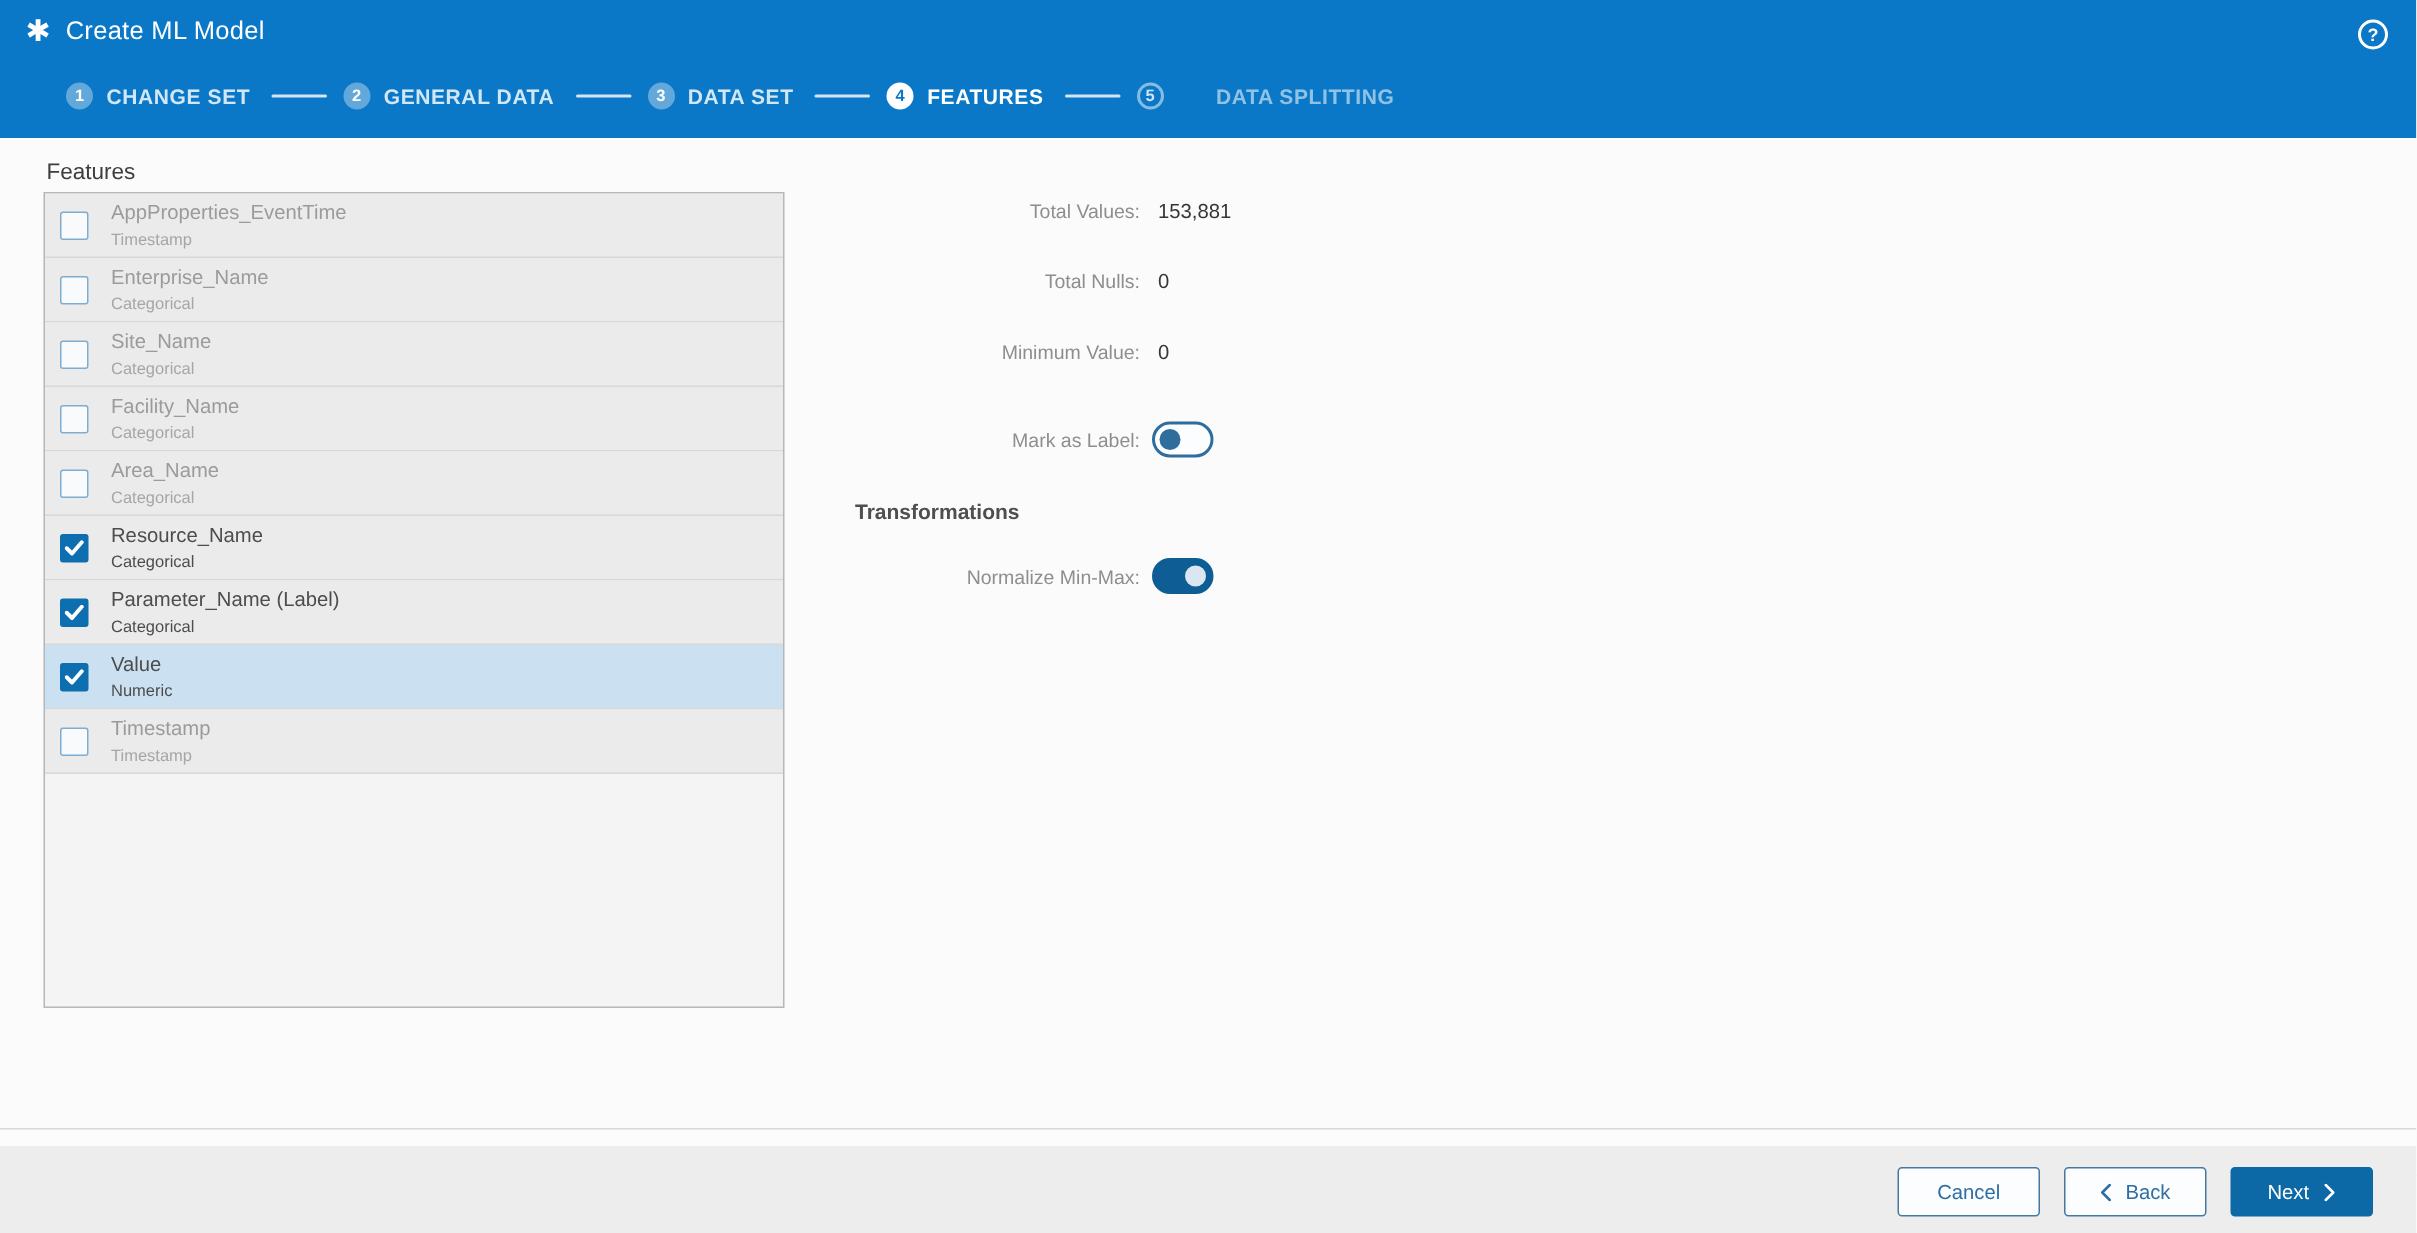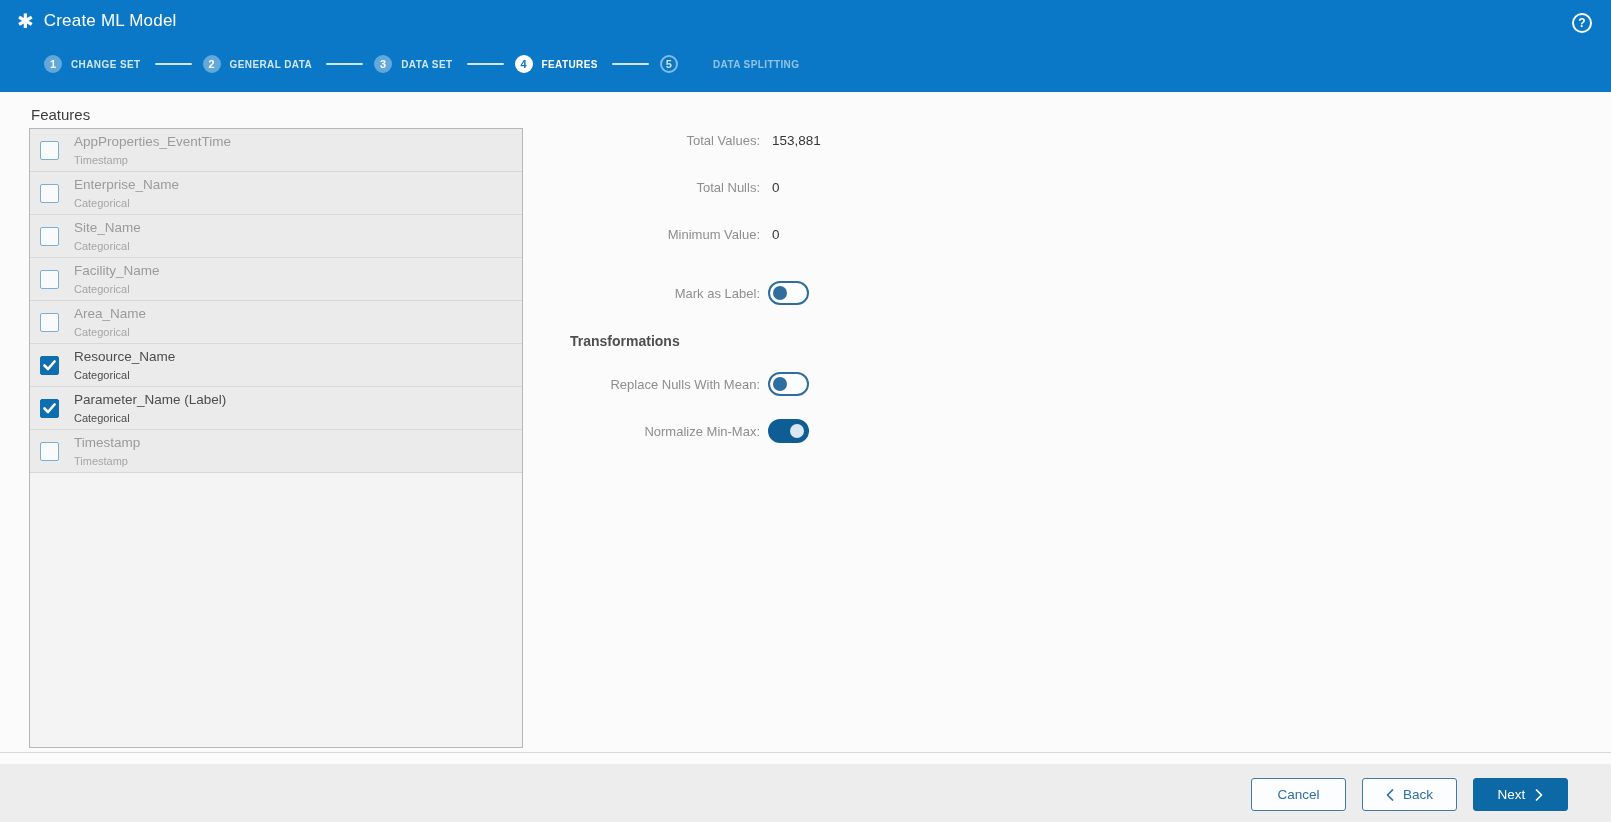--- a/index.html
+++ b/index.html
@@ -30,32 +30,32 @@
   .step { display: flex; align-items: center; cursor: pointer; }
   .step + .step::before {
     content: ""; display: block; width: 37px; height: 2px; border-radius: 1px;
     background: rgba(255,255,255,0.82); margin: 0 11px 0 14px;
   }
   .step-circle {
     width: 18px; height: 18px; border-radius: 50%; flex: none;
     display: flex; align-items: center; justify-content: center;
     font-size: 11px; font-weight: 700;
   }
-  .step-label { margin-left: 9px; font-size: 10px; font-weight: 600; letter-spacing: .4px; white-space: nowrap; }
+  .step-label { margin-left: 9px; font-size: 14px; font-weight: 600; letter-spacing: .4px; white-space: nowrap; }
   .step.done .step-circle { background: rgba(255,255,255,0.36); color: #fff; }
   .step.done .step-label { color: #d2e7f6; }
   .step.active .step-circle { background: #fff; color: #0a78c6; }
   .step.active .step-label { color: #fff; font-weight: 700; }
   .step.upcoming .step-circle { background: transparent; border: 2px solid rgba(255,255,255,0.5); color: rgba(255,255,255,0.8); }
   .step.upcoming .step-label { color: rgba(255,255,255,0.55); margin-left: 35px; }
 
   
   .features-heading { position: absolute; left: 31px; top: 106px; font-size: 15px; color: #3d3d3d; }
   .features-list {
-    position: absolute; left: 29px; top: 128px; width: 494px; height: 620px;
+    position: absolute; left: 29px; top: 128px; width: 494px; height: 544px;
     background: #f4f4f4; border: 1px solid #b7b7b7; overflow: hidden;
   }
   .feature-row {
     height: 43px; display: flex; align-items: center; padding-left: 10px;
     background: #ebebeb; border-bottom: 1px solid #d8d8d8; cursor: pointer;
   }
   .feature-row.selected { background: #cbe0f1; }
   .checkbox {
     width: 19px; height: 19px; flex: none; border-radius: 2px;
     border: 1px solid #7fadd2; background: #f9fafb; margin-right: 15px;
@@ -96,21 +96,21 @@
   .comments-bar {
     position: absolute; left: 0; top: 732px; width: 100%; height: 32px;
     background: #fcfcfc; border-top: 1px solid #d8d8d8; border-bottom: 1px solid #c9c9c9;
     display: flex; align-items: center; padding: 0 16px 0 37px; margin-top: 20px;
   }
   .comments-label { font-size: 13px; color: #4f4f4f; }
   .collapse-btn { margin-left: auto; cursor: pointer; display: flex; align-items: center; }
 
   
   .footer { position: absolute; left: 0; top: 764px; width: 100%; height: 58px; background: #ededed; }
-  .footer-buttons { position: absolute; right: 43px; top: 14px; display: flex; gap: 16px; }
+  .footer-buttons { position: absolute; right: 29px; top: 14px; display: flex; gap: 16px; }
   .btn {
     height: 33px; border-radius: 3px; font-family: "Liberation Sans", sans-serif;
     font-size: 13.5px; display: flex; align-items: center; justify-content: center;
     cursor: pointer; padding: 0 14px;
   }
   .btn-outline { min-width: 95px; background: #fcfdfe; border: 1px solid #46799f; color: #2d6ea5; }
   .btn-primary { min-width: 95px; background: #0d68a6; border: 1px solid #0d68a6; color: #fff; }
   .btn svg { flex: none; }
   .btn .gap-l { margin-left: 9px; }
   .btn .gap-r { margin-right: 10px; }
@@ -227,20 +227,31 @@
           <svg width="13" height="11" viewBox="0 0 13 11">
             <path d="M1.5 5.5 L5 9 L11.5 1.5" fill="none" stroke="#ffffff" stroke-width="2.6" stroke-linecap="round" stroke-linejoin="round"></path>
           </svg>
         </span>
         <span class="feature-texts">
           <span class="feature-name">Parameter_Name (Label)</span>
           <span class="feature-type">Categorical</span>
         </span>
       </div>
 
+      <div class="feature-row checked selected">
+        <span class="checkbox">
+          <svg width="13" height="11" viewBox="0 0 13 11">
+            <path d="M1.5 5.5 L5 9 L11.5 1.5" fill="none" stroke="#ffffff" stroke-width="2.6" stroke-linecap="round" stroke-linejoin="round"></path>
+          </svg>
+        </span>
+        <span class="feature-texts">
+          <span class="feature-name">Value</span>
+          <span class="feature-type">Numeric</span>
+        </span>
+      </div>
 
       <div class="feature-row">
         <span class="checkbox">
           
         </span>
         <span class="feature-texts">
           <span class="feature-name">Timestamp</span>
           <span class="feature-type">Timestamp</span>
         </span>
       </div>
@@ -271,26 +282,20 @@
       <span class="detail-label">Mark as Label:</span>
       <span class="toggle">
           <span class="knob"></span>
         </span>
     </div>
 
     <h3 class="transform-heading">Transformations</h3>
 
     <div>
 
-        <div class="detail-row toggle-row">
-          <span class="detail-label">Replace Nulls With Mean:</span>
-          <span class="toggle">
-            <span class="knob"></span>
-          </span>
-        </div>
 
         <div class="detail-row toggle-row">
           <span class="detail-label">Normalize Min-Max:</span>
           <span class="toggle on">
             <span class="knob"></span>
           </span>
         </div>
 
       </div>
   </section>

